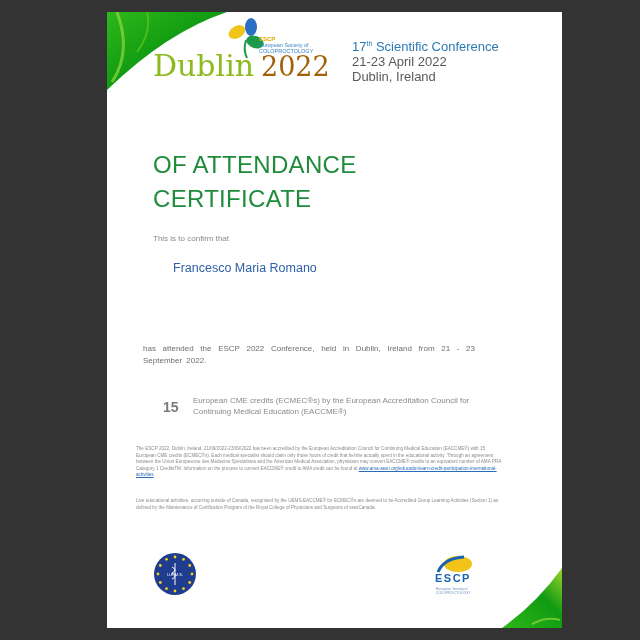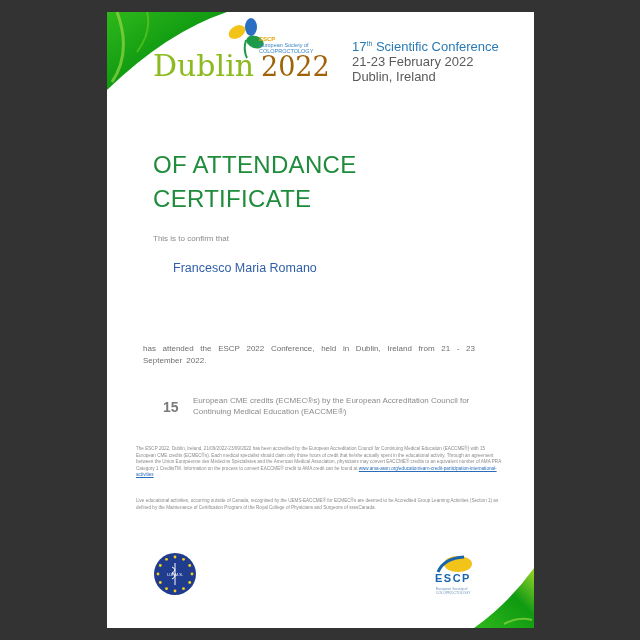--- a/index.html
+++ b/index.html
@@ -1,17 +1,17 @@
 <!DOCTYPE html>
 <html><head>
 <meta charset="utf-8">
 <style>
   html, body { margin:0; padding:0; }
   body { width:640px; height:640px; background:#333333; position:relative; overflow:hidden; font-family:"Liberation Sans", sans-serif; }
-  .page { position:absolute; left:107px; top:12px; width:427px; height:616px; background:#ffffff; overflow:hidden; }
+  .page { position:absolute; left:107px; top:12px; width:427px; height:616px; background:#ffffff; overflow:hidden;padding-left:28px; }
   .corner-svg { position:absolute; }
   .header-logo { position:absolute; left:46px; top:6px; width:190px; height:70px; }
   .dublin-word { position:absolute; left:0; top:30px; font-family:"DejaVu Serif", serif; font-size:30px; color:#8dbb1f; letter-spacing:0px; }
   .year-word { position:absolute; left:108px; top:33px; font-family:"DejaVu Serif", serif; font-size:27px; color:#a16207; }
   .escp-mini { position:absolute; left:106px; top:18px; font-size:5.5px; color:#3a86c4; line-height:6px; }
   .escp-mini b { color:#e3a400; font-size:6px; }
   .conf-block { position:absolute; left:245px; top:24px; line-height:15px; }
   .conf-title { font-size:13px; color:#2a7ab5; }
   .conf-title sup { font-size:7px; }
   .conf-line { font-size:13px; color:#5a5a5a; }
@@ -60,21 +60,21 @@
       <b>ESCP</b><br>
       <span>European Society of</span><br>
       <span>COLOPROCTOLOGY</span>
     </div>
     <span class="dublin-word">Dublin</span>
     <span class="year-word">2022</span>
   </div>
 
   <div class="conf-block">
     <div class="conf-title"><span>17</span><sup>th</sup><span> Scientific Conference</span></div>
-    <div class="conf-line">21-23 February 2022</div>
+    <div class="conf-line">21-23 April 2022</div>
     <div class="conf-line">Dublin, Ireland</div>
   </div>
 
   <div class="cert-title">
     <div>OF ATTENDANCE</div>
     <div>CERTIFICATE</div>
   </div>
 
   <div class="confirm">This is to confirm that</div>
   <div class="name">Francesco Maria Romano</div>

